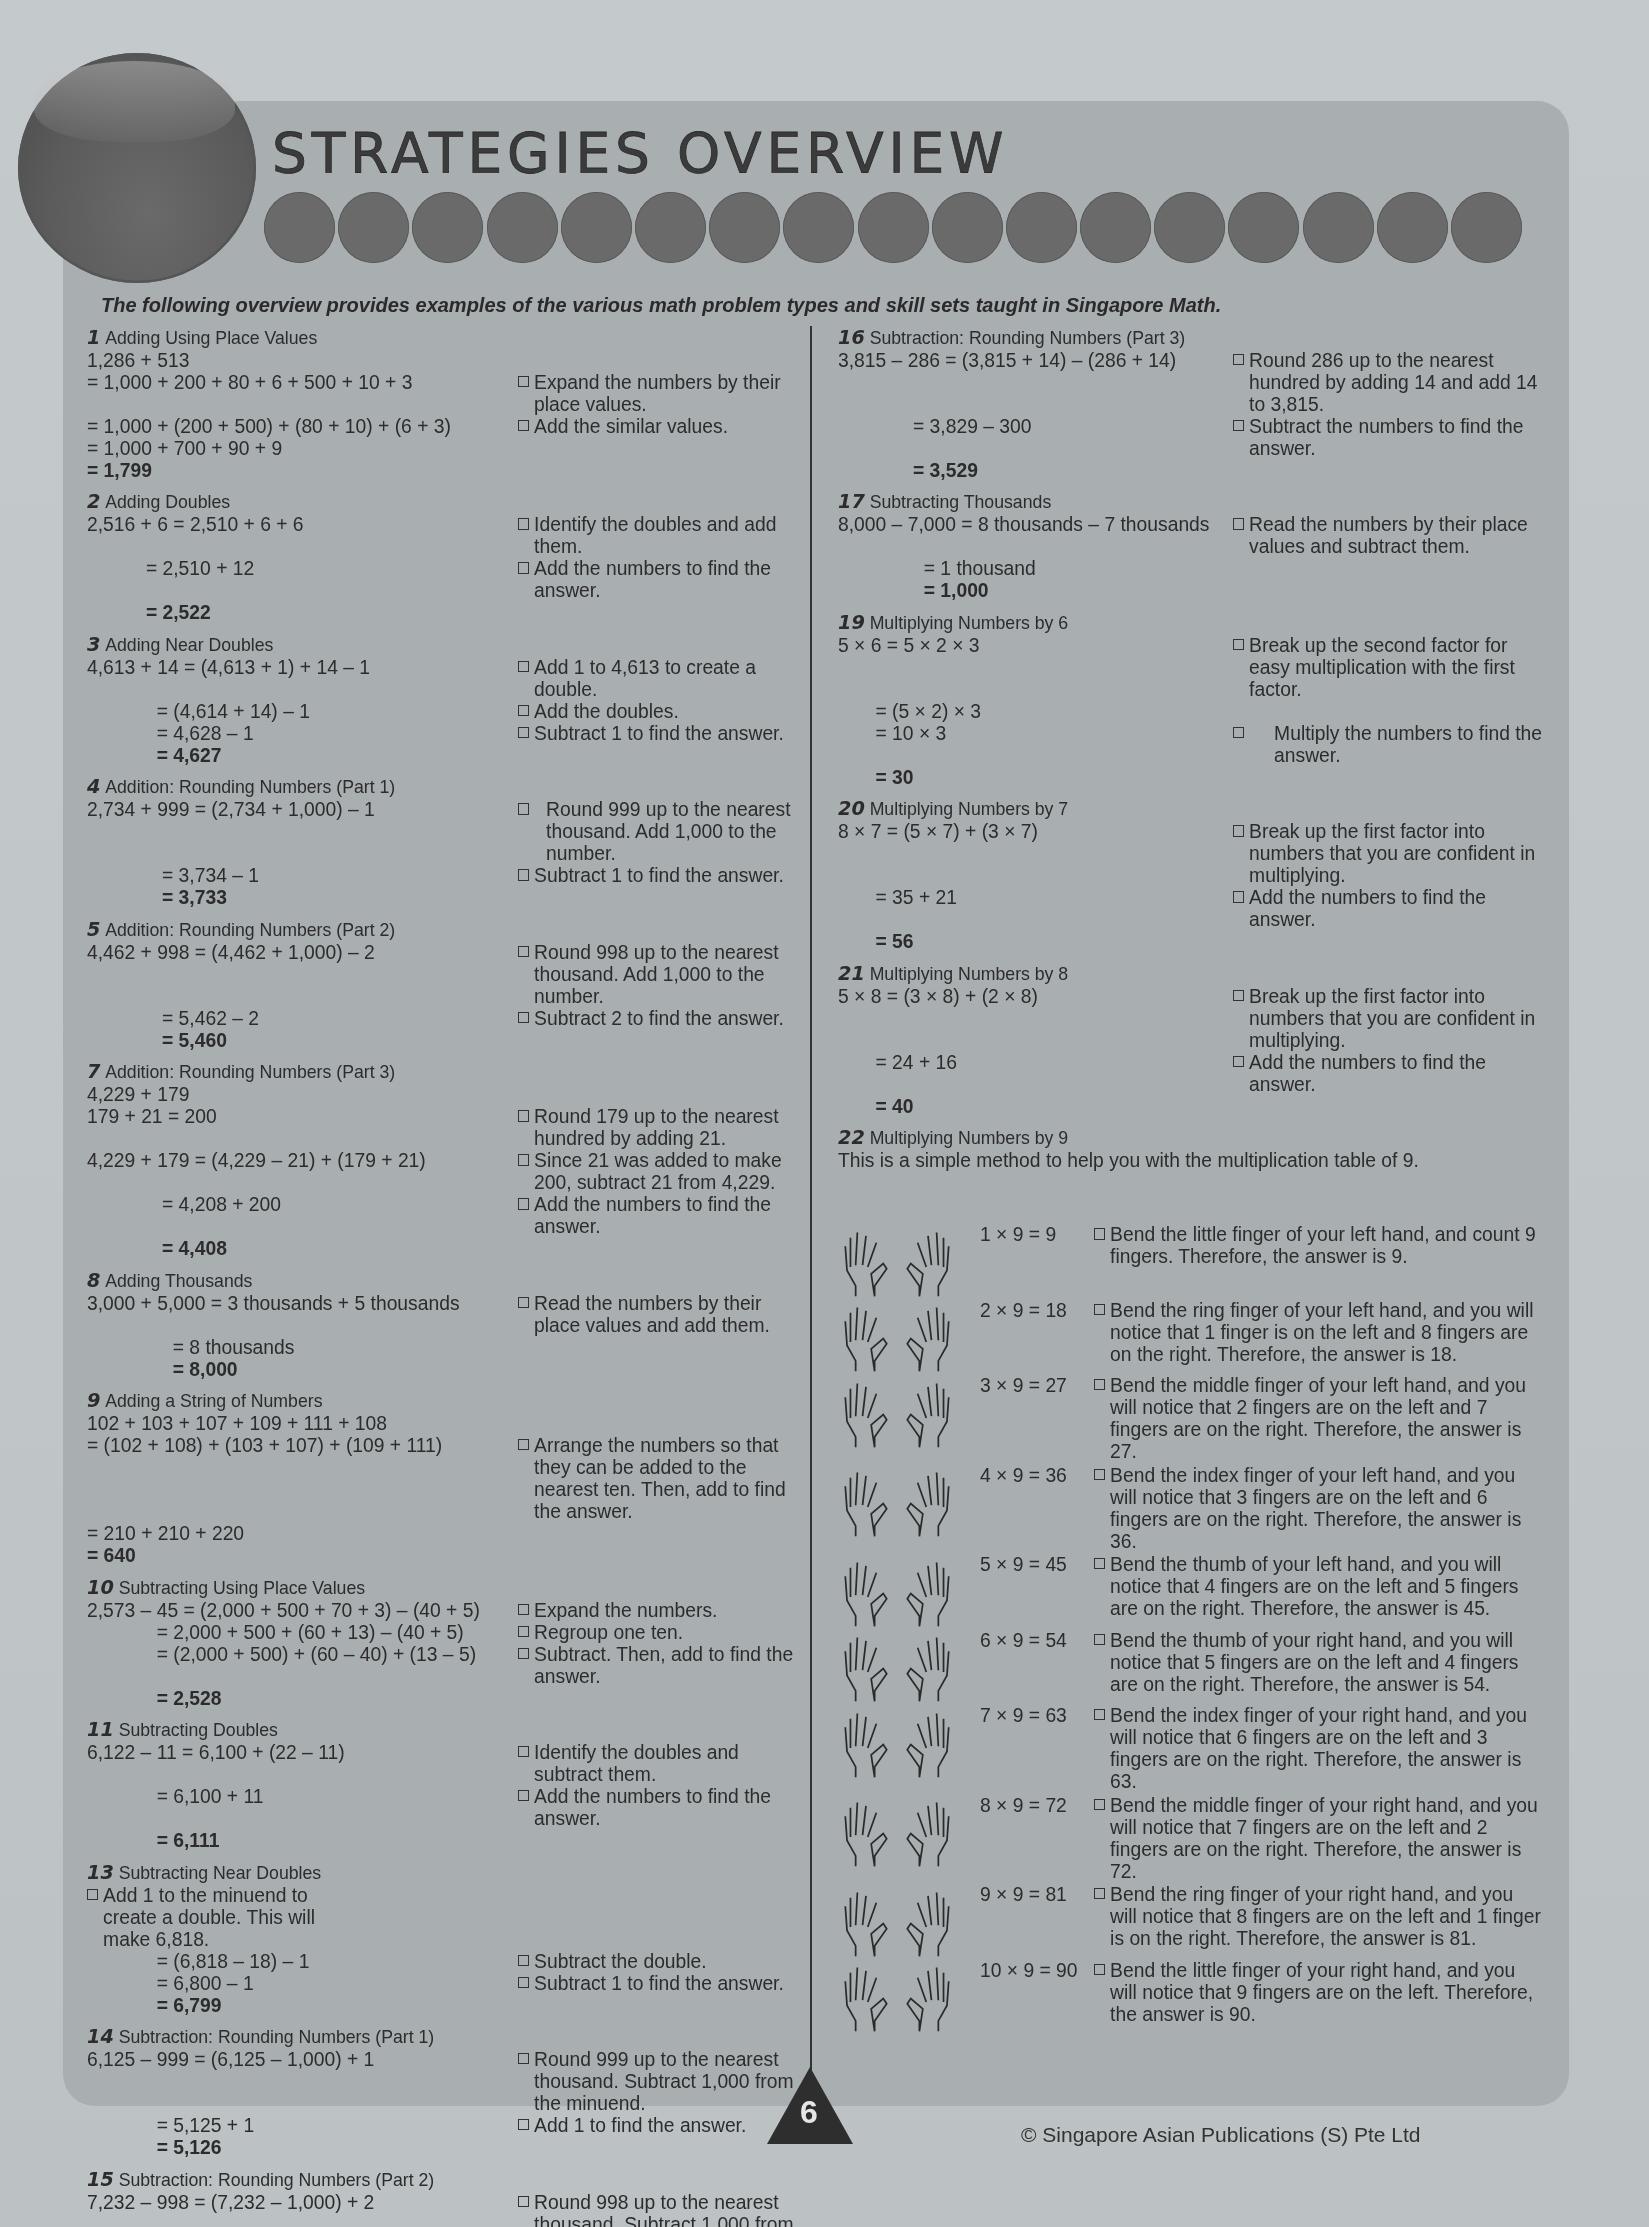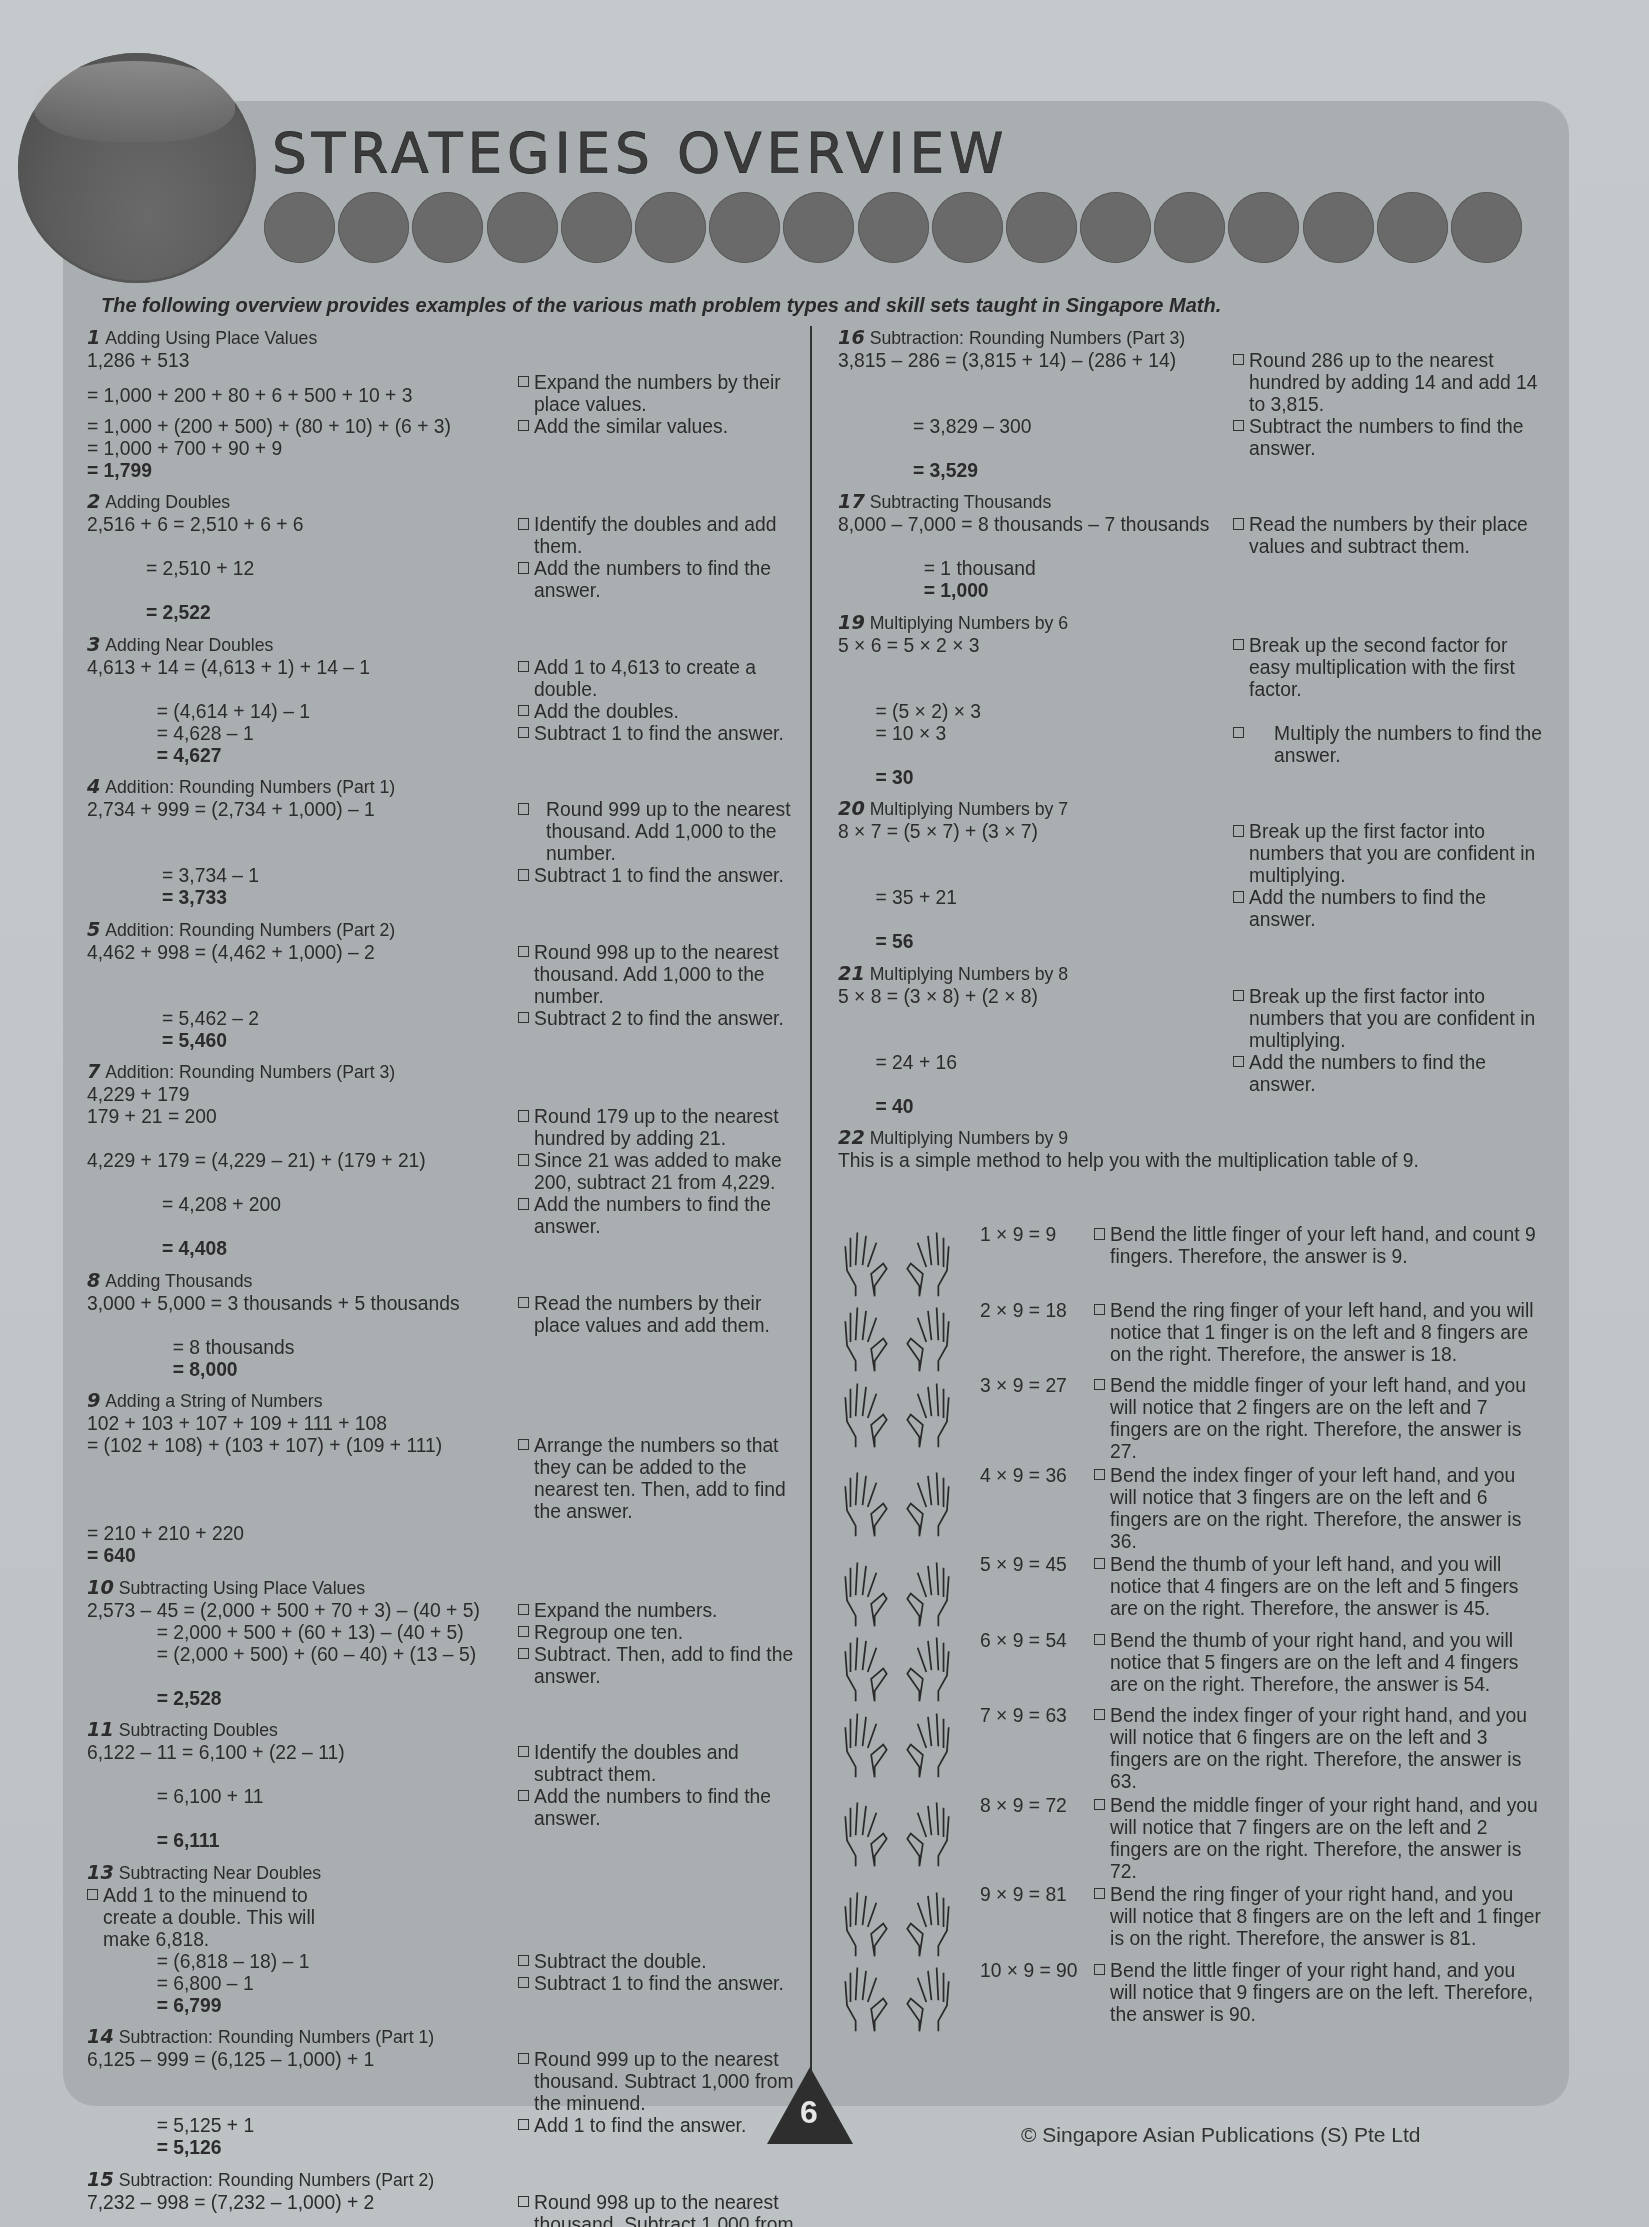--- a/index.html
+++ b/index.html
@@ -115,21 +115,21 @@
 <div class="col left" id="col-left">
     <div class="item">
       <div class="head">
         <span class="num">1</span>
         <span>Adding Using Place Values</span>
       </div>
       <div class="row">
         <span class="math" style="width: 431px;">1,286 + 513</span>
       </div>
       <div class="row">
-        <span class="math" style="width: 431px; margin-top: 13px;">= 1,000 + 200 + 80 + 6 + 500 + 10 + 3</span>
+        <span class="math" style="width: 431px;">= 1,000 + 200 + 80 + 6 + 500 + 10 + 3</span>
         <span class="note" style="width: 278px;">
           <span class="box"></span>
           <span class="note-text">Expand the numbers by their place values.</span>
         </span>
       </div>
       <div class="row">
         <span class="math" style="width: 431px;">= 1,000 + (200 + 500) + (80 + 10) + (6 + 3)</span>
         <span class="note" style="width: 278px;">
           <span class="box"></span>
           <span class="note-text">Add the similar values.</span>

